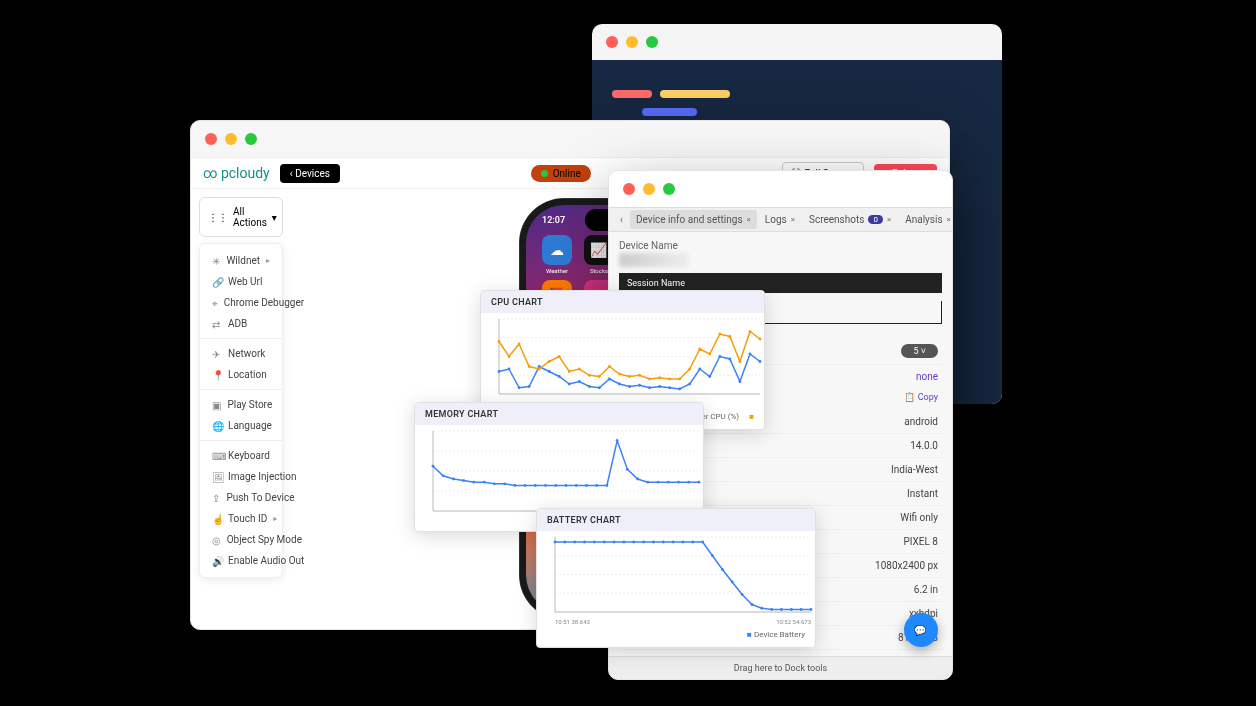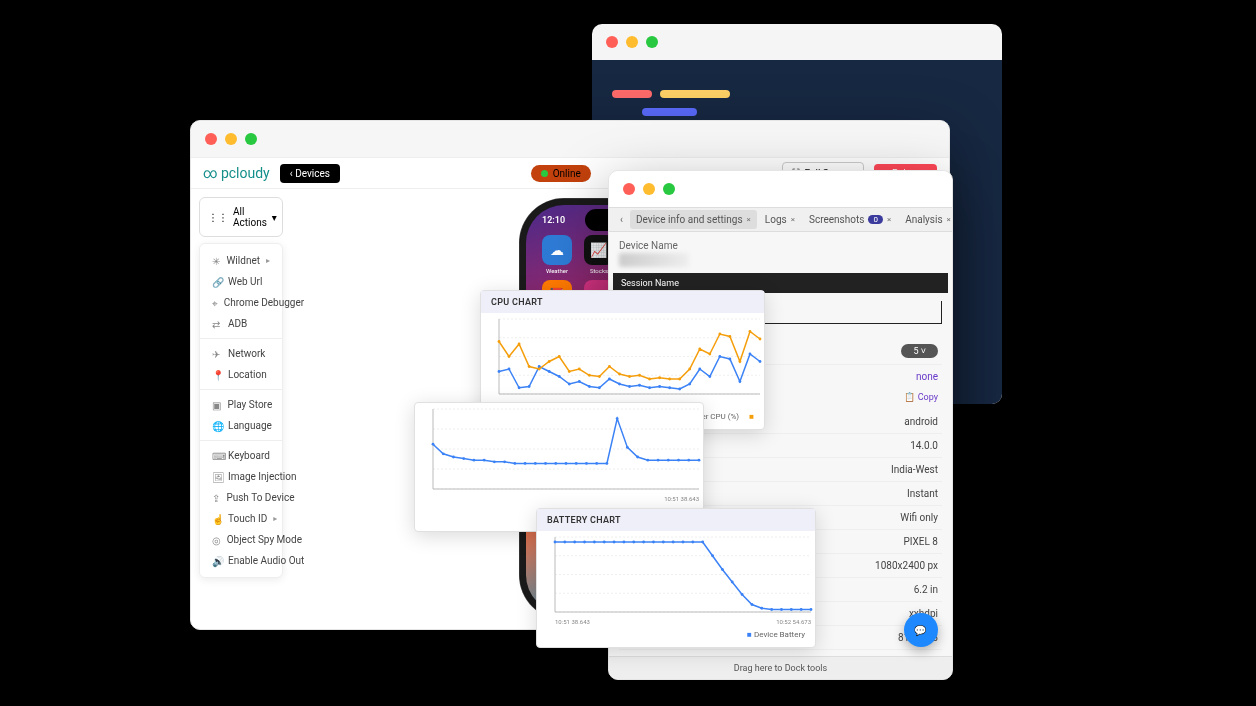--- a/index.html
+++ b/index.html
@@ -59,21 +59,21 @@
   #tools-window{left:608px;top:170px;width:345px;height:510px;background:#f7f7f7;z-index:3;border:1px solid #e5e5e5;font-size:10px}
   #tools-window .traffic{background:#fff}
   .tabs{display:flex;align-items:center;gap:2px;padding:2px 6px;background:#f0f0f0;border-top:1px solid #ddd;border-bottom:1px solid #ddd;overflow:hidden}
   .tabs .nav-arrow{padding:2px 5px;color:#666;cursor:pointer}
   .tab{padding:4px 6px;color:#555;display:flex;align-items:center;gap:4px;border-radius:3px;white-space:nowrap}
   .tab.active{background:#ddd}
   .tab .x{font-size:8px;color:#777;cursor:pointer}
   .badge{background:#3b3b9e;color:#fff;border-radius:8px;padding:0 5px;font-size:8px}
   .section-label{padding:8px 10px 2px;color:#666;font-size:10px}
   .blur-name{margin:0 10px;height:14px;background:linear-gradient(90deg,#ccc,#eee);filter:blur(2px);border-radius:3px;width:70px}
-  .session-bar{margin:6px 4px 0;background:#222;color:#fff;padding:5px 8px;font-size:9px}
+  .session-bar{margin:6px 10px 0;background:#222;color:#fff;padding:5px 8px;font-size:9px}
   .session-field{margin:8px 10px;border:1px solid #222;border-top:none;padding:6px;display:flex;}
   .edit-link{color:#6a3cc9;font-size:9px}
   .edit-link::before{content:"✎ "}
   .tool-body{padding:6px 10px;display:flex;flex-direction:column;gap:4px;height:calc(100% - 170px);overflow:hidden}
   .kv{display:flex;justify-content:flex-end;padding:6px 4px;border-bottom:1px solid #eee;color:#444}
   .sel-5{margin-left:auto;background:#555;color:#fff;border-radius:10px;padding:2px 12px;font-size:9px}
   .sel-5::after{content:" ˅"}
   .none-link{text-align:right;color:#6a3cc9;padding:2px 4px}
   .copy-link{text-align:right;color:#6a3cc9;padding:4px 4px;font-size:9px}
   .dock-footer{position:absolute;bottom:0;left:0;right:0;background:#eee;text-align:center;padding:6px;font-size:9px;color:#555;border-top:1px solid #ddd}
@@ -210,21 +210,21 @@
             <span class="mi-icon">🔊</span>
             <span>Enable Audio Out</span>
           </div>
         </div>
     </div>
     <div class="phone-stage">
       <div class="phone">
         <div class="notch"></div>
         <div class="phone-screen">
           <div class="statusbar">
-            <span>12:10</span>
+            <span>12:07</span>
             <span class="sb-right">
               <span>4G</span>
               <span>▮▮▮</span>
               <span>▭</span>
             </span>
           </div>
           <div class="home-grid" id="home-grid">
               <div class="app-icon">
                 <div class="ic" style="background:#2e7bd6;">☁</div>
                 <div class="lb">Weather</div>
@@ -431,20 +431,21 @@
       <circle cx="268.96153846153845" cy="18.499999999999996" r="1.4" fill="#f59e0b"></circle>
       <circle cx="279" cy="26.000000000000004" r="1.4" fill="#f59e0b"></circle>
     </svg>
   <div class="legend">
     <span class="blue">User CPU (%)</span>
     <span class="orange"></span>
   </div>
 </div>
 
 <div id="mem-chart" class="chart-panel">
+  <div class="title">MEMORY CHART</div>
   <svg id="mem-svg" width="290" height="100">
       <line x1="18" y1="6" x2="284" y2="6" stroke="#eee" stroke-dasharray="2,2"></line>
       <line x1="18" y1="26" x2="284" y2="26" stroke="#eee" stroke-dasharray="2,2"></line>
       <line x1="18" y1="46" x2="284" y2="46" stroke="#eee" stroke-dasharray="2,2"></line>
       <line x1="18" y1="66" x2="284" y2="66" stroke="#eee" stroke-dasharray="2,2"></line>
       <line x1="18" y1="86" x2="284" y2="86" stroke="#eee" stroke-dasharray="2,2"></line>
       <line x1="18" y1="6" x2="18" y2="86" stroke="#bbb"></line>
       <line x1="18" y1="86" x2="284" y2="86" stroke="#bbb"></line>
       <path d="M18.0 41.2 L28.2 50.8 L38.5 54.0 L48.7 55.6 L58.9 57.2 L69.2 57.2 L79.4 58.8 L89.6 58.8 L99.8 60.4 L110.1 60.4 L120.3 60.4 L130.5 60.4 L140.8 60.4 L151.0 60.4 L161.2 60.4 L171.5 60.4 L181.7 60.4 L191.9 60.4 L202.2 15.6 L212.4 44.4 L222.6 54.0 L232.8 57.2 L243.1 57.2 L253.3 57.2 L263.5 57.2 L273.8 57.2 L284.0 57.2 " fill="none" stroke="#3b82f6" stroke-width="1.5"></path>
       <circle cx="18" cy="41.199999999999996" r="1.4" fill="#3b82f6"></circle>

